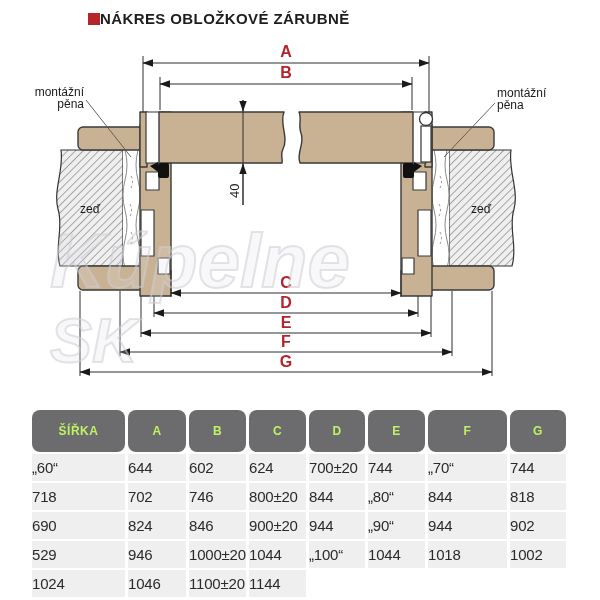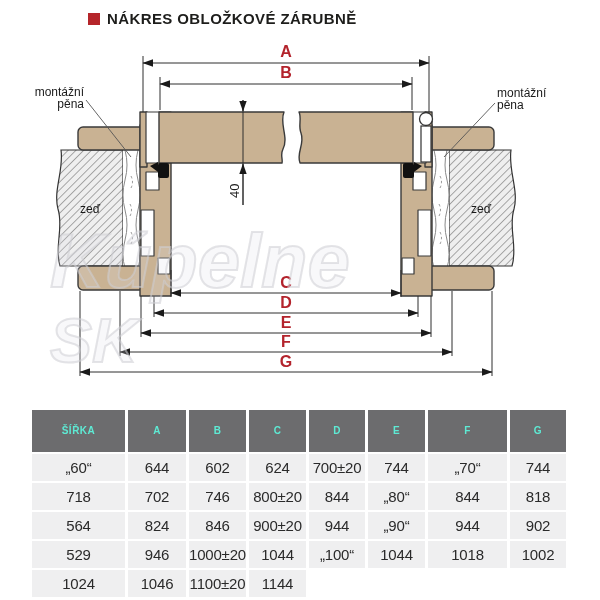--- a/index.html
+++ b/index.html
@@ -4,40 +4,40 @@
 <style>
   :root{
     --tan:#c9b293; --red:#b3232c; --bullet:#b5252a;
     --hdr-bg:#6c6c6e; --row-bg:#efeff0; --ink:#1d1d1b; --line:#2e2e2e;
   }
   *{margin:0;padding:0;box-sizing:border-box;}
   html,body{width:600px;height:600px;}
   body{position:relative;width:600px;height:600px;background:#fff;overflow:hidden;
        font-family:"Liberation Sans",sans-serif;}
 
-  .title-row{position:absolute;left:88px;top:10px;display:flex;align-items:center;gap:7px;}
+  .title-row{position:absolute;left:88px;top:10px;display:flex;align-items:center;}
   .title-bullet{width:12px;height:12px;background:var(--bullet);flex:0 0 auto;}
   .title-text{font-size:15px;font-weight:bold;color:var(--ink);letter-spacing:.4px;white-space:nowrap;}
 
   .diagram-svg{position:absolute;left:0;top:0;width:600px;height:600px;}
 
   .watermark{position:absolute;left:50px;top:236px;width:510px;height:120px;
     display:flex;align-items:flex-start;justify-content:center;pointer-events:none;
     font-style:italic;font-weight:bold;color:rgba(225,225,230,.22);
     -webkit-text-stroke:2px rgba(205,205,212,.55);white-space:nowrap;flex-direction:column;}
   .watermark .wm1{font-size:76px;}
   .watermark .wm2{font-size:63px;}
 
   .dims-table{position:absolute;left:32px;top:410px;width:536px;
     display:grid;grid-template-columns:93px 58px 57px 57px 56px 57px 79px 56px;
     column-gap:3px;row-gap:2px;background:#fff;}
-  .dims-table .th{background:var(--hdr-bg);color:#5eead4;font-weight:bold;font-size:10px;
-    height:42px;line-height:42px;text-align:center;letter-spacing:.5px;}
+  .dims-table .th{background:var(--hdr-bg);color:#bef264;font-weight:bold;font-size:12px;
+    height:42px;line-height:42px;text-align:center;letter-spacing:.5px;border-radius:8px;}
   .dims-table .td{background:var(--row-bg);color:#2a2a2a;font-size:15px;
-    height:27px;line-height:27px;text-align:center;letter-spacing:-.2px;}
+    height:27px;line-height:27px;letter-spacing:-.2px;}
 
   
   .tan{fill:var(--tan);stroke:#3a3a3a;stroke-width:1.4;stroke-linejoin:round;}
   .white-box{fill:#fff;stroke:#3a3a3a;stroke-width:1.2;stroke-linejoin:round;}
   .wallp{fill:url(#hatch);stroke:#333;stroke-width:1.2;}
   .dim{stroke:var(--line);stroke-width:1;fill:none;}
   .dimletter{fill:var(--red);font-weight:bold;font-size:16px;text-anchor:middle;}
   .small-label{fill:#1a1a1a;font-size:12px;}
   .leader{stroke:#555;stroke-width:.9;fill:none;}
   .foam-edge{stroke:#8a8a8a;stroke-width:1;fill:none;}
@@ -217,21 +217,21 @@
     <div class="td">„70“</div>
     <div class="td">744</div>
     <div class="td">718</div>
     <div class="td">702</div>
     <div class="td">746</div>
     <div class="td">800±20</div>
     <div class="td">844</div>
     <div class="td">„80“</div>
     <div class="td">844</div>
     <div class="td">818</div>
-    <div class="td">564</div>
+    <div class="td">690</div>
     <div class="td">824</div>
     <div class="td">846</div>
     <div class="td">900±20</div>
     <div class="td">944</div>
     <div class="td">„90“</div>
     <div class="td">944</div>
     <div class="td">902</div>
     <div class="td">529</div>
     <div class="td">946</div>
     <div class="td">1000±20</div>

